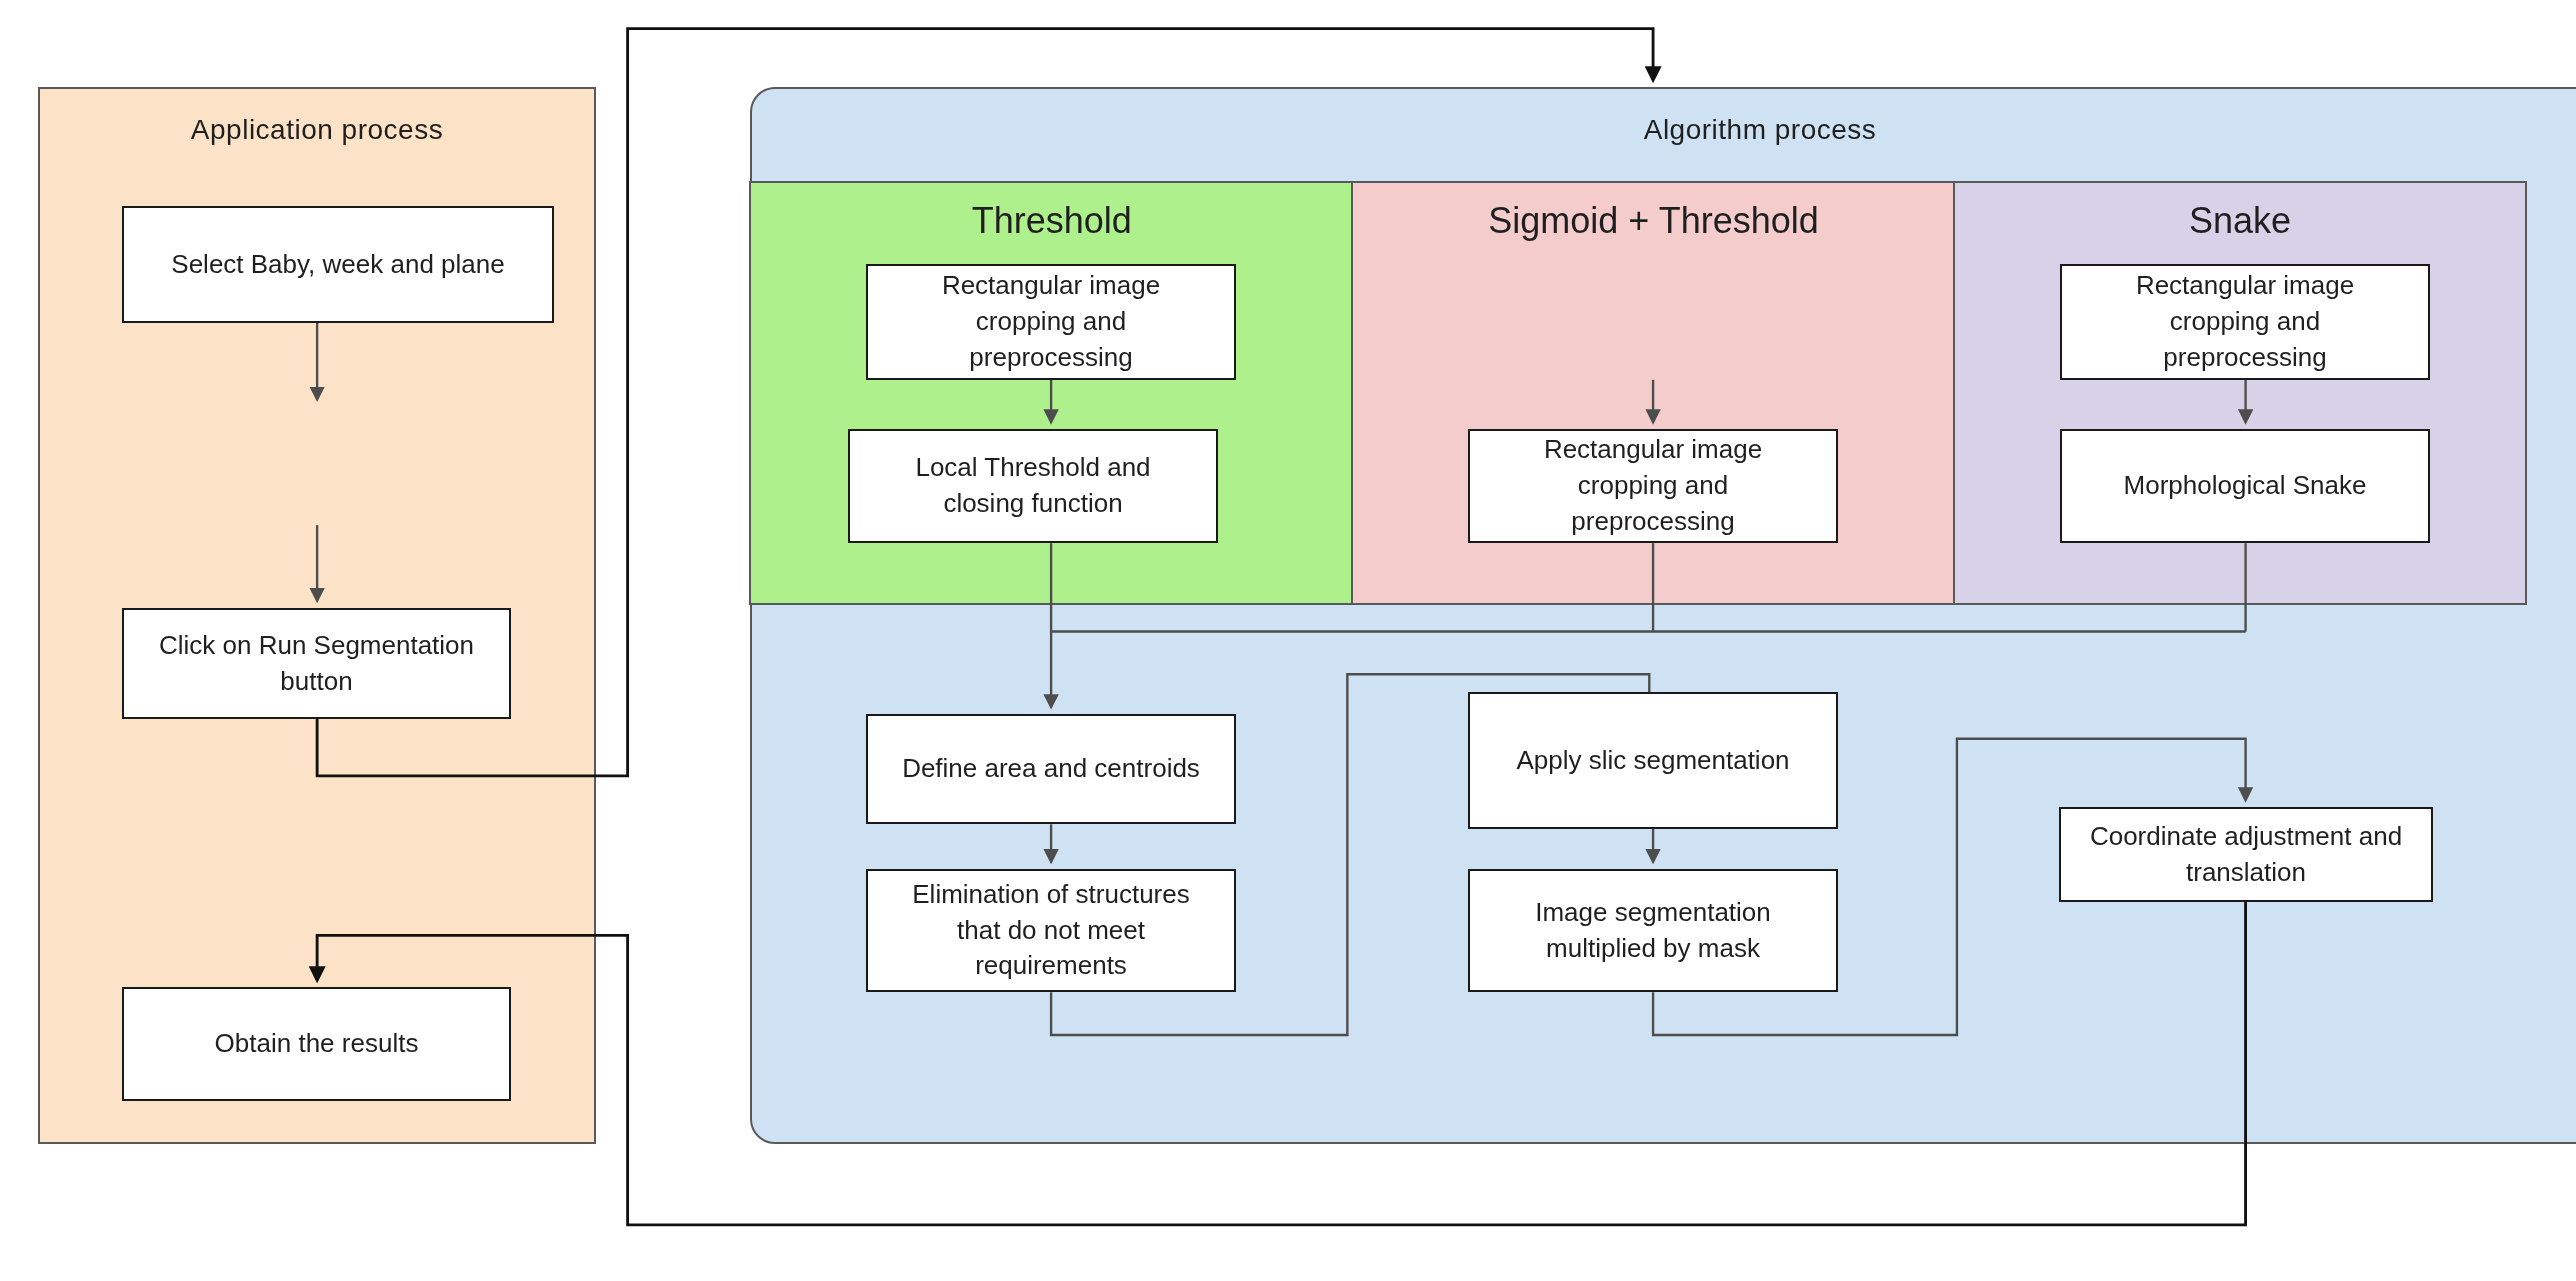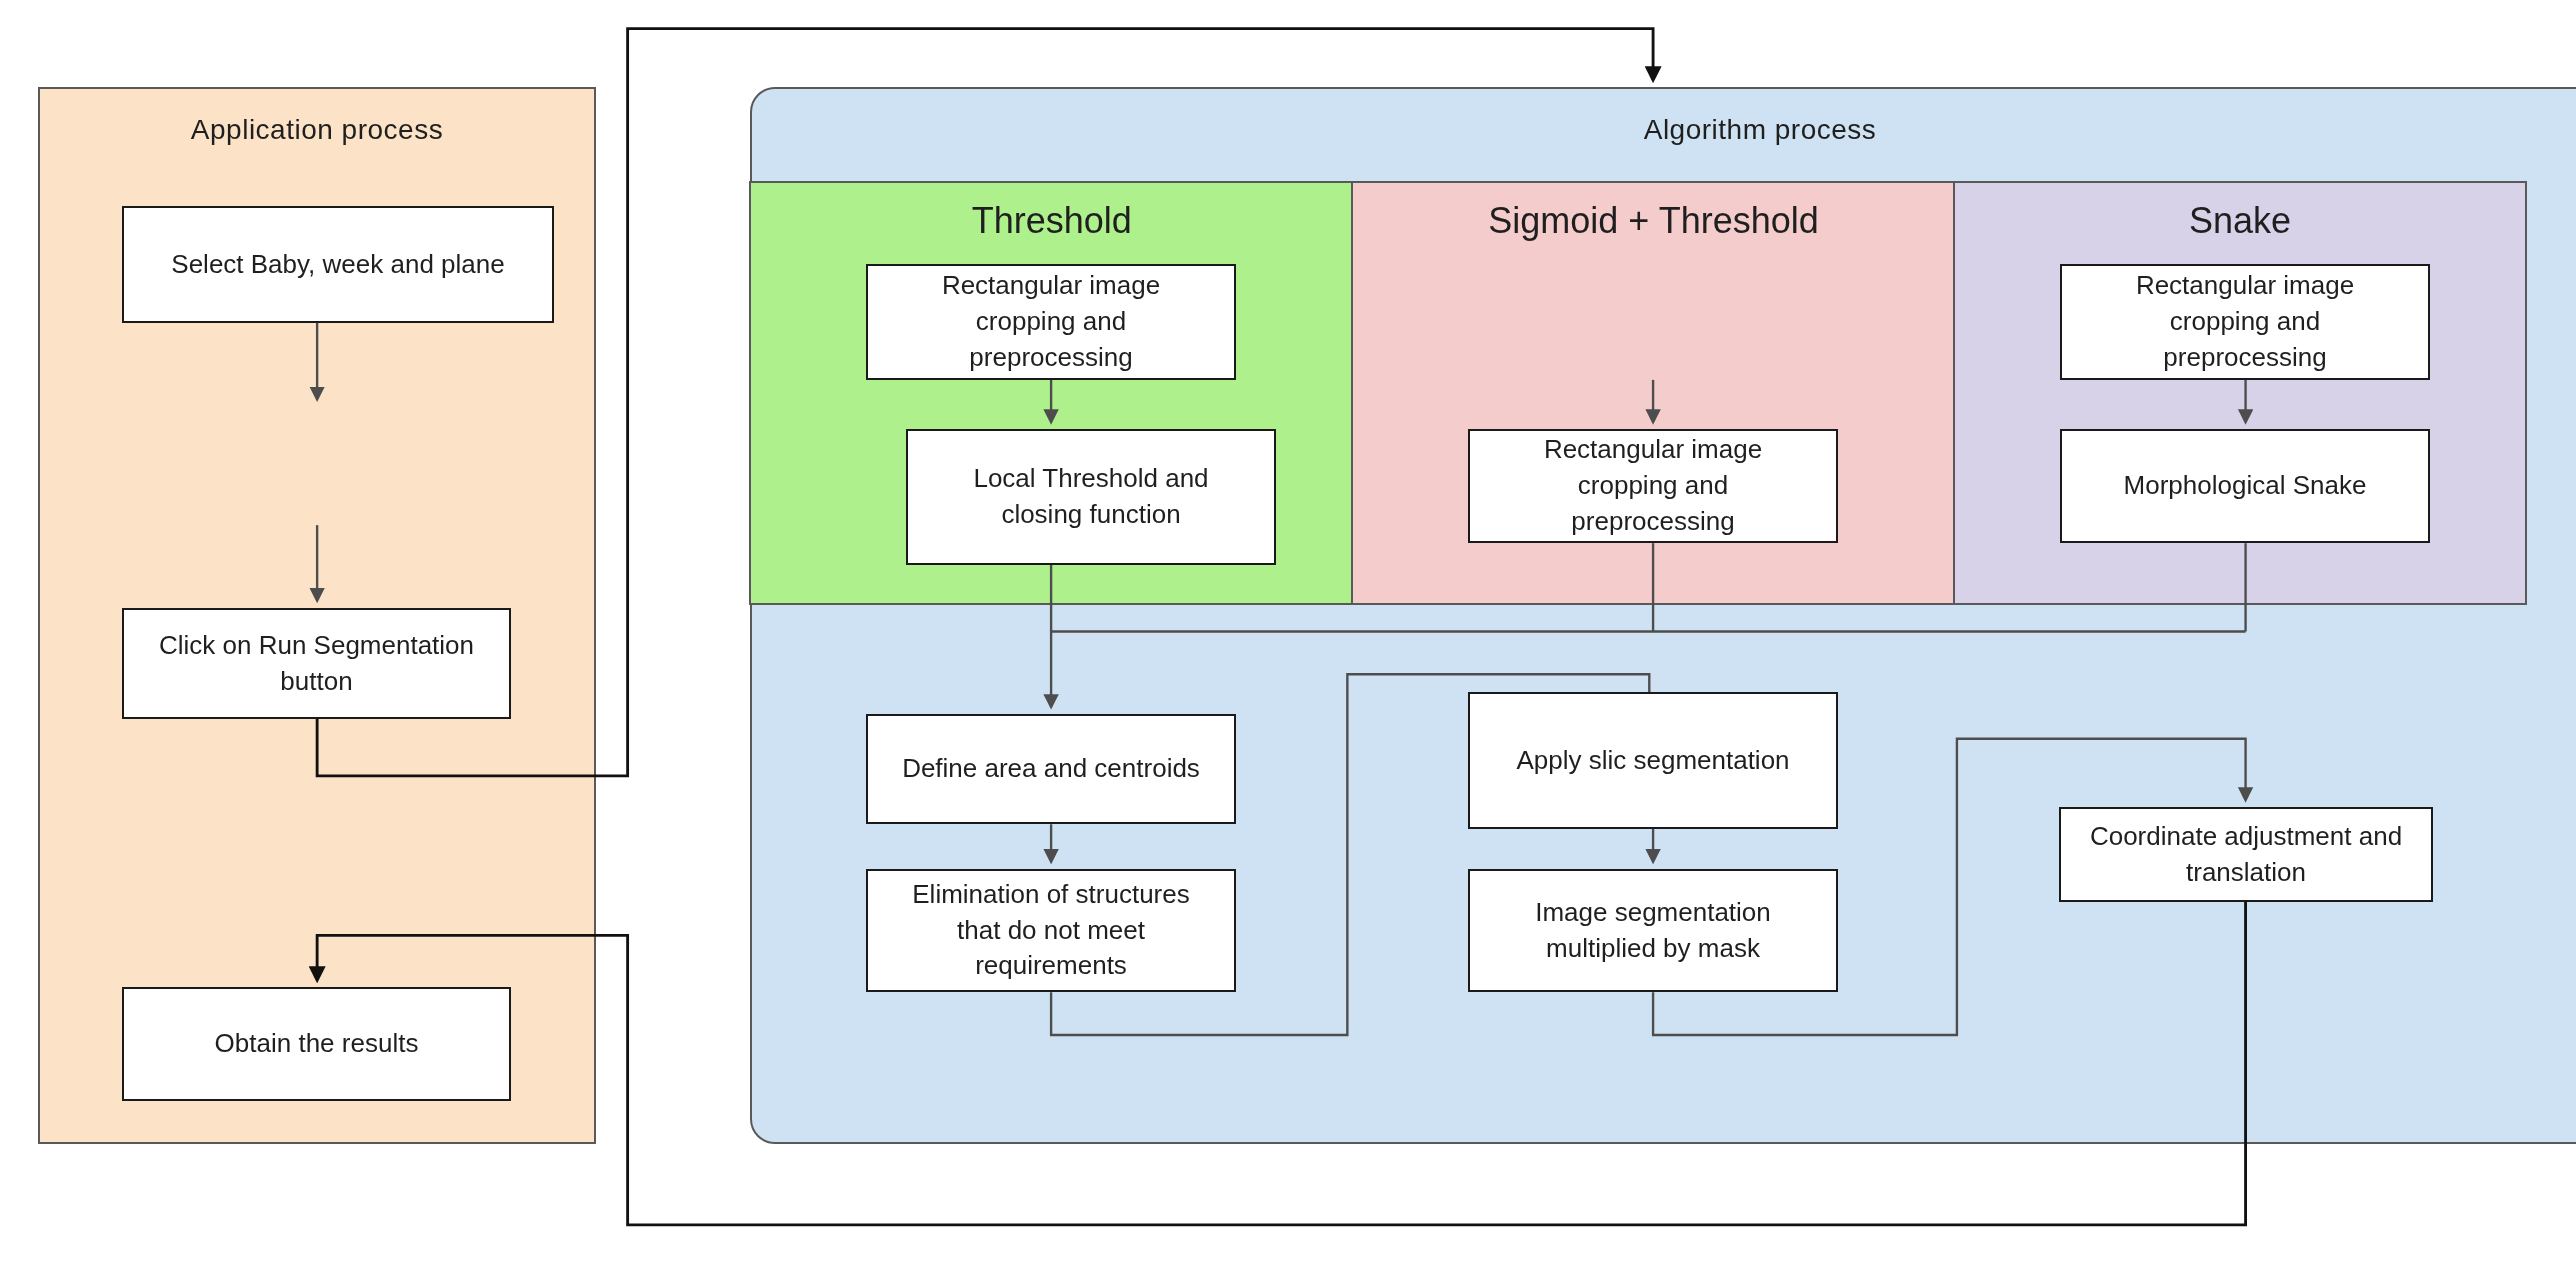--- a/index.html
+++ b/index.html
@@ -86,21 +86,21 @@
       <path class="wire ext" marker-end="url(#ah-black)" d="M334 757 V 817 H 661 V 30 H 1741 V 84"></path>
       <path class="wire ext" marker-end="url(#ah-black)" d="M2365 950 V 1290 H 661 V 985 H 334 V 1032"></path>
     </g>
   </svg>
 
   <div class="node" style="left:122px;top:206px;width:432px;height:117px">Select Baby, week and plane</div>
   <div class="node" style="left:122px;top:608px;width:389px;height:111px">Click on Run Segmentation button</div>
   <div class="node" style="left:122px;top:987px;width:389px;height:114px">Obtain the results</div>
 
   <div class="node" style="left:866px;top:264px;width:370px;height:116px">Rectangular image cropping and preprocessing</div>
-  <div class="node" style="left:906px;top:429px;width:370px;height:136px">Local Threshold and closing function</div>
+  <div class="node" style="left:848px;top:429px;width:370px;height:114px">Local Threshold and closing function</div>
 
   <div class="node" style="left:1468px;top:429px;width:370px;height:114px">Rectangular image cropping and preprocessing</div>
 
   <div class="node" style="left:2060px;top:264px;width:370px;height:116px">Rectangular image cropping and preprocessing</div>
   <div class="node" style="left:2060px;top:429px;width:370px;height:114px">Morphological Snake</div>
 
   <div class="node" style="left:866px;top:714px;width:370px;height:110px">Define area and centroids</div>
   <div class="node" style="left:866px;top:869px;width:370px;height:123px">Elimination of structures that do not meet requirements</div>
   <div class="node" style="left:1468px;top:692px;width:370px;height:137px">Apply slic segmentation</div>
   <div class="node" style="left:1468px;top:869px;width:370px;height:123px">Image segmentation multiplied by mask</div>

